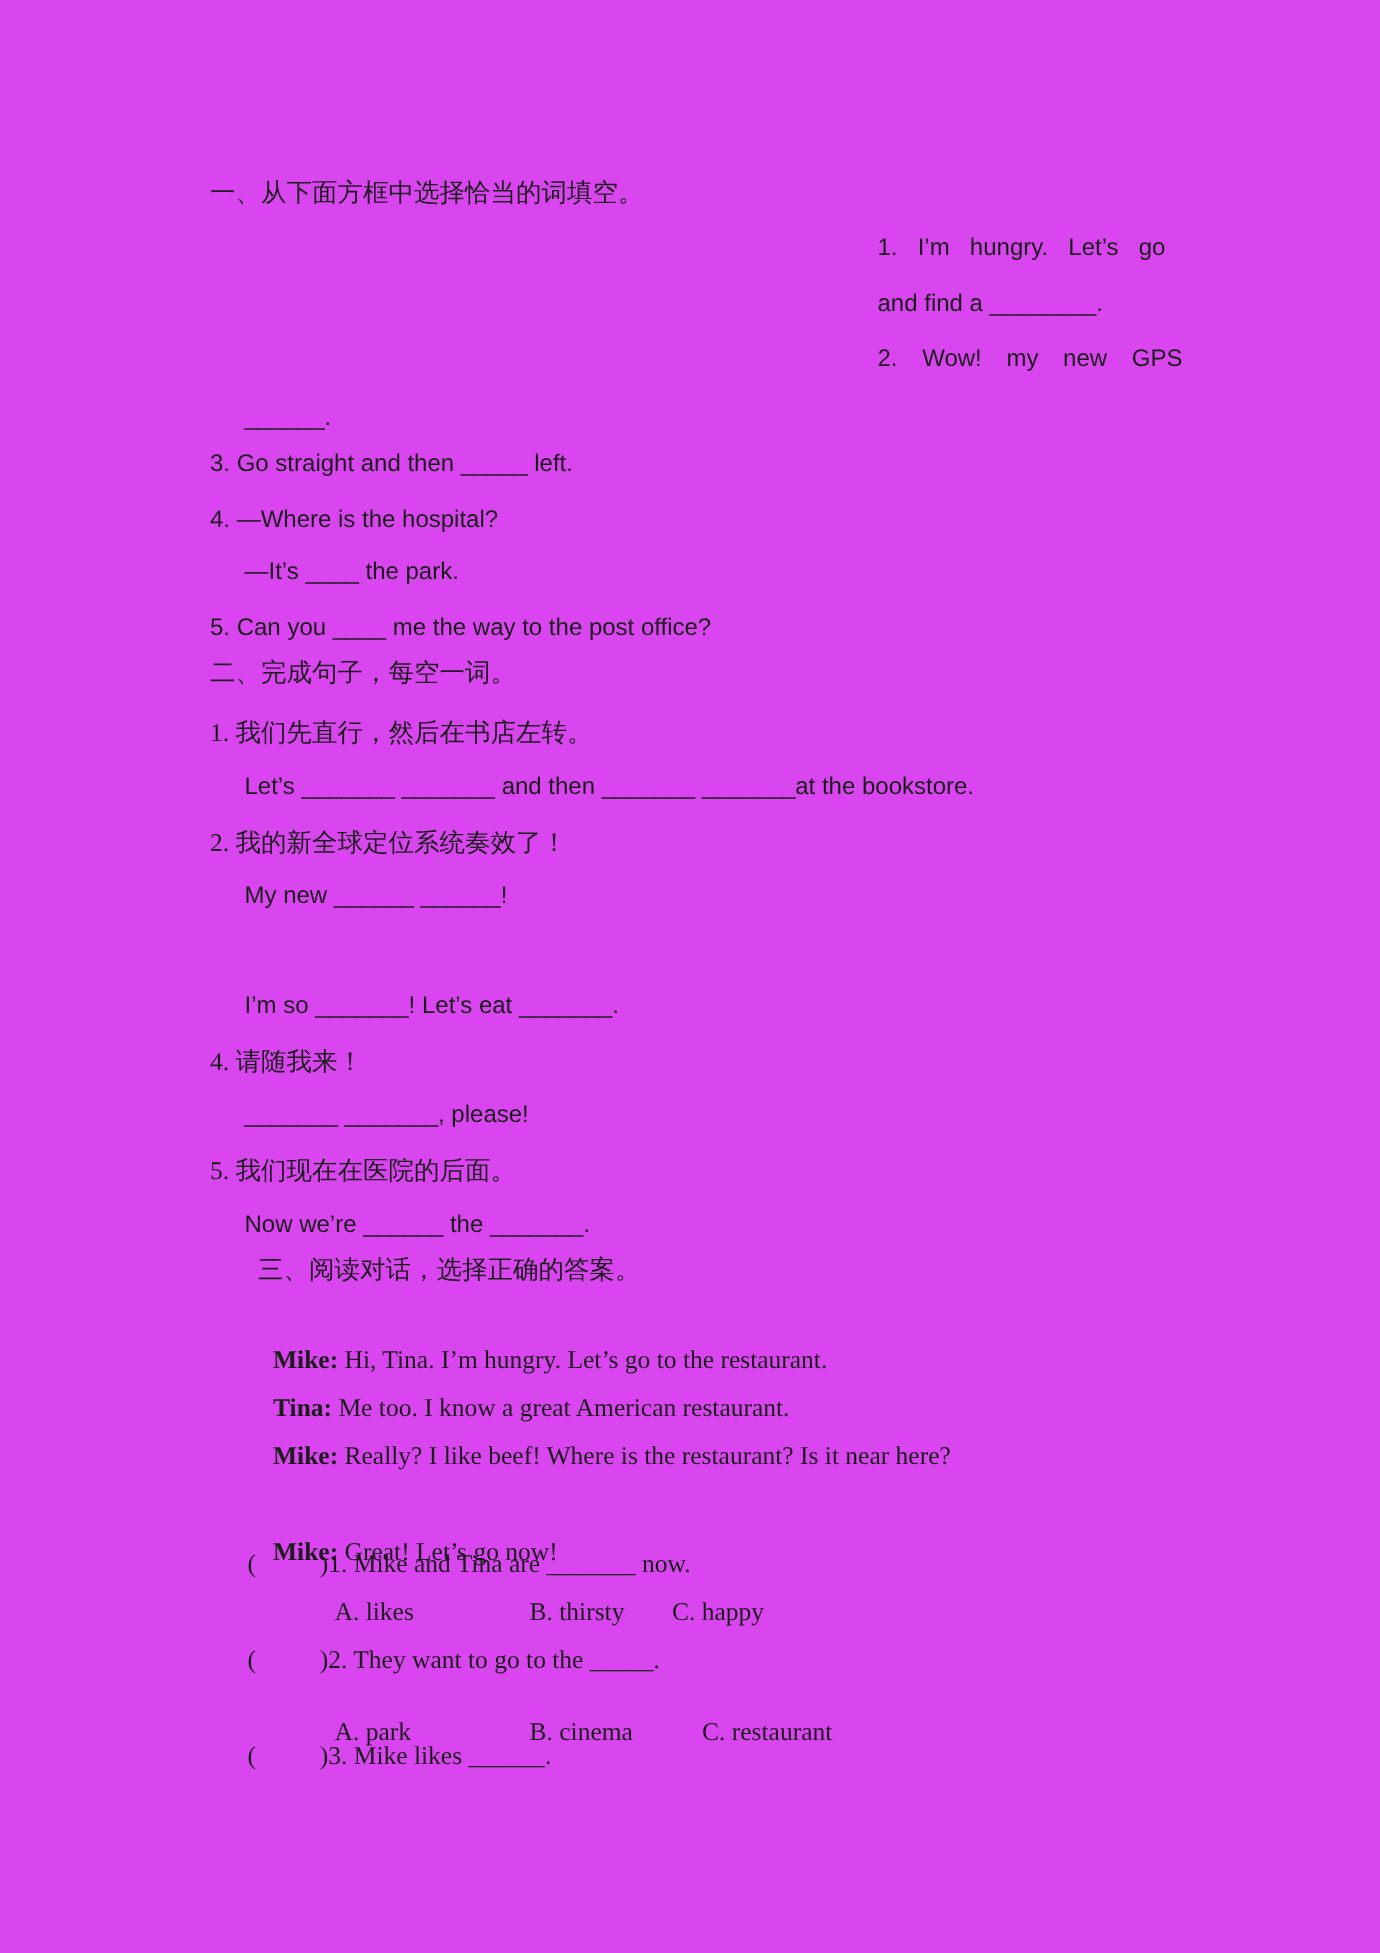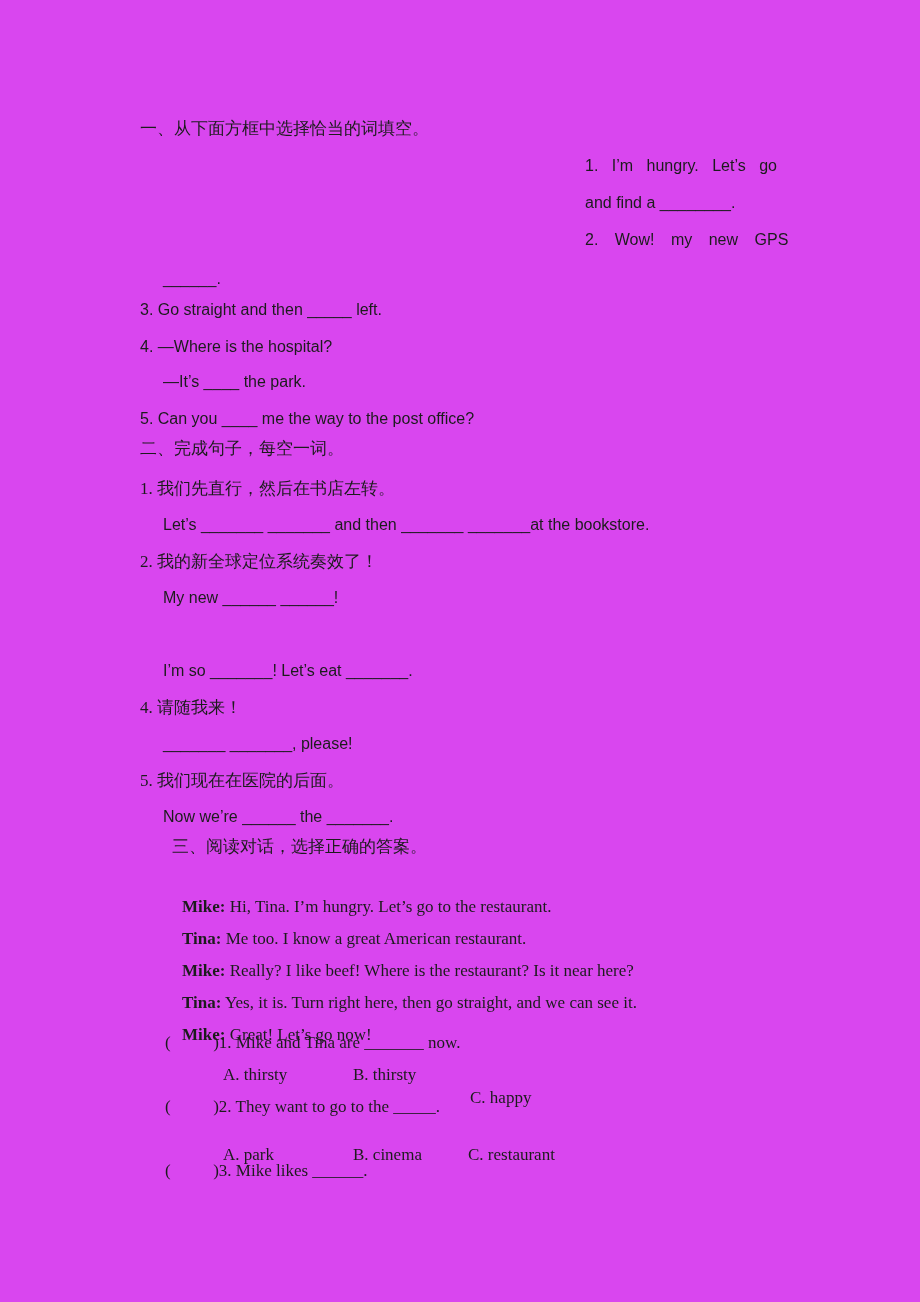--- a/index.html
+++ b/index.html
@@ -66,32 +66,29 @@
 
   <div class="line serif" style="left:165px; top:871px;">
     <span class="speaker">Mike:</span><span> Hi, Tina. I’m hungry. Let’s go to the restaurant.</span>
   </div>
   <div class="line serif" style="left:165px; top:903px;text-align:center;">
     <span class="speaker">Tina:</span><span> Me too. I know a great American restaurant.</span>
   </div>
   <div class="line serif" style="left:165px; top:935px;">
     <span class="speaker">Mike:</span><span> Really? I like beef! Where is the restaurant? Is it near here?</span>
   </div>
-  <div class="line serif" style="left:165px; top:967px;">
-    <span class="speaker">Tina:</span><span> Yes, it is. Turn right here, then go straight, and we can see it.</span>
-  </div>
   <div class="line serif" style="left:165px; top:999px;">
     <span class="speaker">Mike:</span><span> Great! Let’s go now!</span>
   </div>
 
   <div class="line serif" style="left:165px; top:1031px;">(          )1. Mike and Tina are _______ now.</div>
   <div class="line serif" style="left:223px; top:1063px; width:500px; height:24px;">
-    <span class="opt" style="left:0;">A. thirsty</span>
+    <span class="opt" style="left:0;">A. likes</span>
     <span class="opt" style="left:130px;">B. thirsty</span>
-    <span class="opt" style="left:247px;margin-top:23px;">C. happy</span>
+    <span class="opt" style="left:225px;">C. happy</span>
   </div>
 
   <div class="line serif" style="left:165px; top:1095px;">(          )2. They want to go to the _____.</div>
   <div class="line serif" style="left:223px; top:1127px; width:500px; height:24px;margin-top:16px;">
     <span class="opt" style="left:0;">A. park</span>
     <span class="opt" style="left:130px;">B. cinema</span>
     <span class="opt" style="left:245px;">C. restaurant</span>
   </div>
 
   <div class="line serif" style="left:165px; top:1159px;">(          )3. Mike likes ______.</div>

